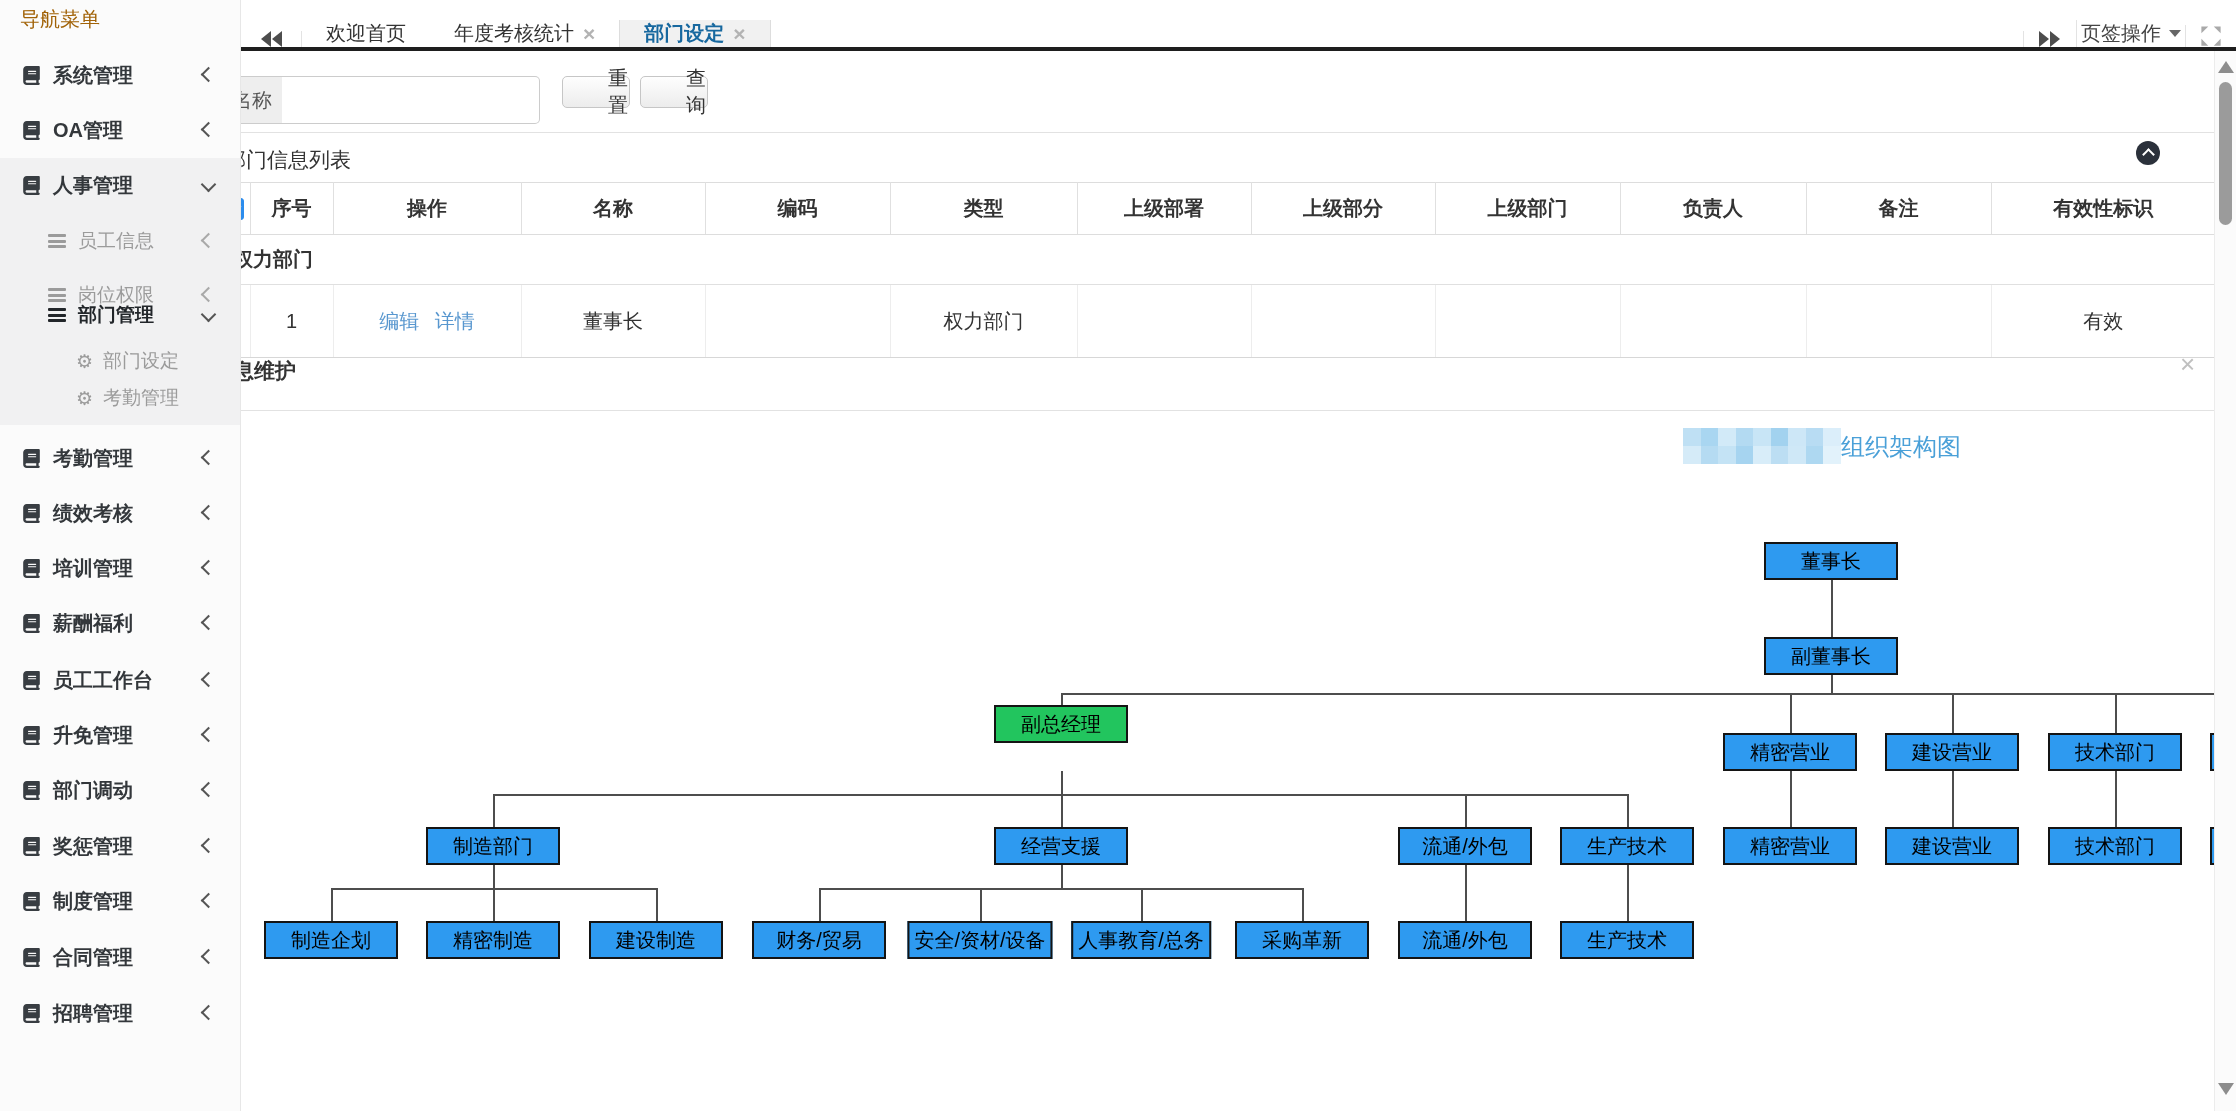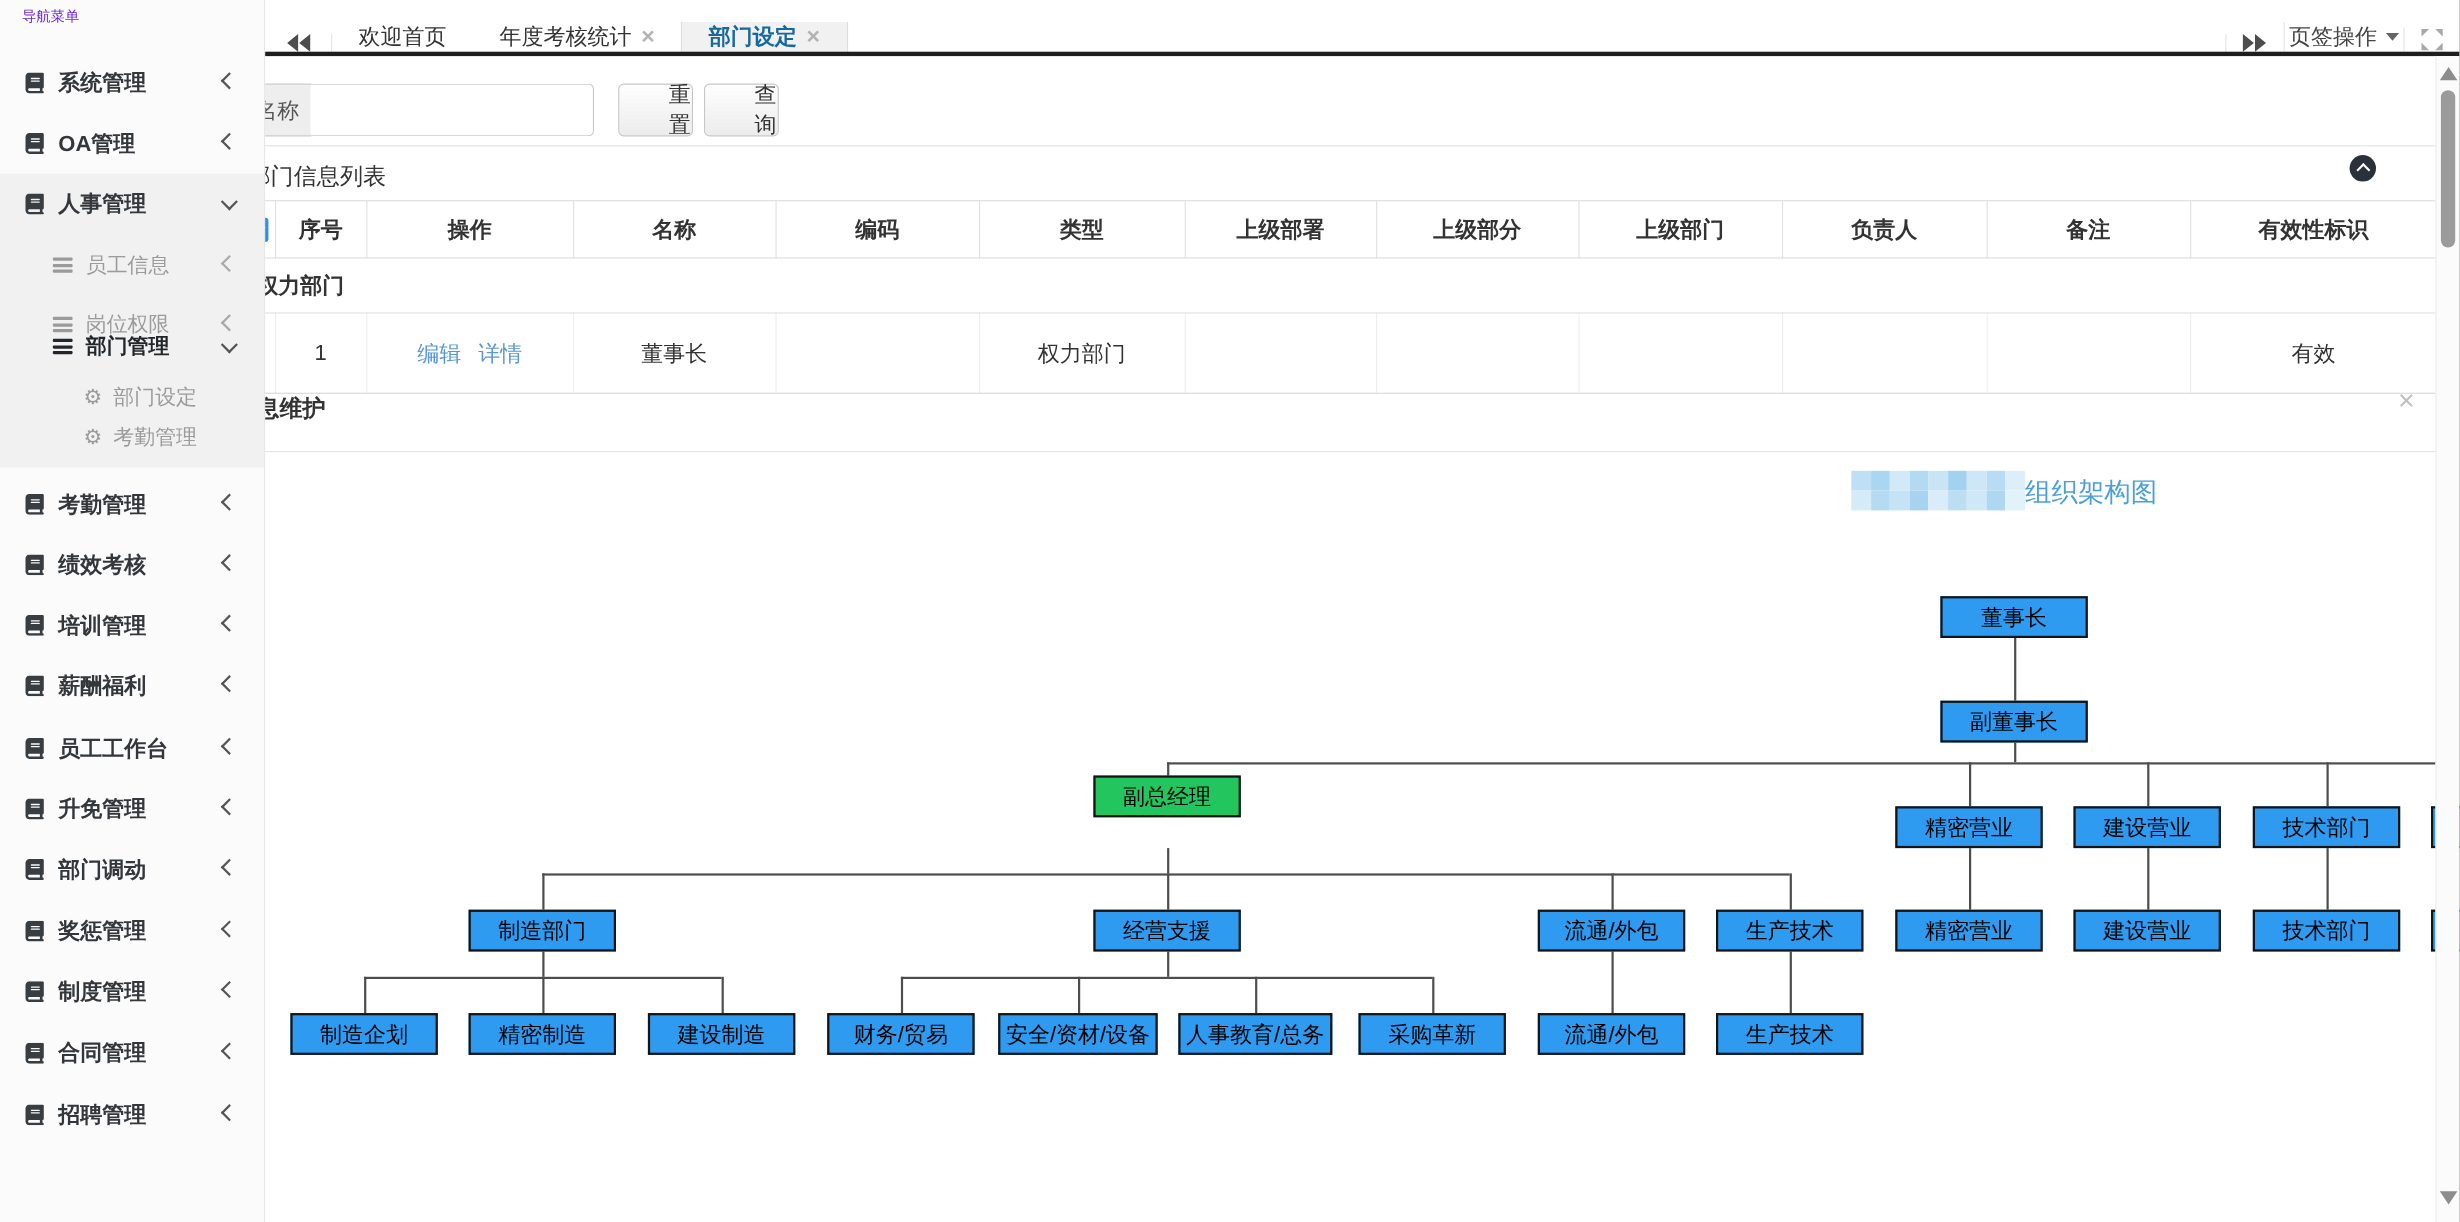--- a/index.html
+++ b/index.html
@@ -9,21 +9,21 @@
   .chev{display:inline-block;width:9px;height:9px;border-right:2px solid #a9a9a9;border-bottom:2px solid #a9a9a9;}
   .chev.left{transform:rotate(135deg);}
   .chev.down{transform:rotate(45deg);}
   .chev.dark{border-color:#555;}
   
   #sidebar{position:absolute;left:0;top:0;width:240px;height:1111px;background:#fbfbfb;border-right:1px solid #e7e7e7;z-index:50;}
   .srow{position:absolute;left:0;width:240px;height:38px;display:flex;align-items:center;box-sizing:border-box;cursor:pointer;}
   .srow .lbl{font-size:20px;}
   .srow .spacer{flex:1;}
   .srow .chevwrap{margin-right:26px;}
-  .nav-header{position:absolute;top:6px;left:20px;font-size:13px;color:#6d28d9;}
+  .nav-header{position:absolute;top:6px;left:20px;font-size:20px;color:#a16207;}
   .lv1{padding-left:22px;}
   .lv1 .lbl{color:#33373b;font-weight:600;margin-left:12px;}
   .bookicon{width:19px;height:19px;flex:0 0 19px;color:#383d42;}
   .lv2{padding-left:48px;}
   .lv2 .lbl{color:#9b9b9b;font-size:19px;margin-left:12px;}
   .lv2.active .lbl{color:#22262a;font-weight:700;}
   .barsicon{width:18px;height:14px;display:inline-flex;flex-direction:column;justify-content:space-between;}
   .barsicon i{display:block;height:3px;background:#9b9b9b;border-radius:1px;}
   .lv2.active .barsicon i{background:#22262a;}
   .lv3{padding-left:76px;}
@@ -47,21 +47,21 @@
   .dbltri{display:inline-flex;}
   .dbltri i{width:0;height:0;border-top:8px solid transparent;border-bottom:8px solid transparent;}
   .dbltri.left i{border-right:10px solid #4d4d4d;margin-left:1px;}
   .dbltri.right i{border-left:10px solid #4d4d4d;margin-right:1px;}
   
   #content{position:absolute;left:0;top:51px;width:2215px;height:1060px;background:#fff;z-index:1;}
   .hline{position:absolute;left:225px;width:1990px;height:0;border-top:1px solid #e2e2e2;}
   
   .addon{position:absolute;left:157px;top:25px;width:126px;height:48px;background:#eee;border:1px solid #ccc;border-radius:5px 0 0 5px;box-sizing:border-box;display:flex;align-items:center;justify-content:flex-end;padding-right:10px;font-size:20px;color:#555;}
   .search-input{position:absolute;left:282px;top:25px;width:258px;height:48px;border:1px solid #ccc;border-left:none;border-radius:0 5px 5px 0;box-sizing:border-box;font-size:20px;padding:0 10px;outline:none;}
-  .btn{position:absolute;top:25px;height:48px;background:linear-gradient(#fefefe,#ececec);border:1px solid #c6c6c6;border-radius:5px;font-size:20px;color:#333;box-sizing:border-box;display:flex;align-items:center;justify-content:center;cursor:pointer;padding-left:45px;}
+  .btn{position:absolute;top:25px;height:32px;background:linear-gradient(#fefefe,#ececec);border:1px solid #c6c6c6;border-radius:5px;font-size:20px;color:#333;box-sizing:border-box;display:flex;align-items:center;justify-content:center;cursor:pointer;padding-left:45px;}
   #btn-reset{left:562px;width:68px;}
   #btn-query{left:640px;width:68px;}
   .btn-group{position:absolute;left:1839px;top:25px;height:48px;display:flex;}
   .btn-group .gbtn{height:48px;background:linear-gradient(#fefefe,#ececec);border:1px solid #c6c6c6;font-size:20px;color:#333;box-sizing:border-box;display:flex;align-items:center;justify-content:center;padding:0 18px;margin-left:-1px;cursor:pointer;}
   .btn-group .gbtn:first-child{border-radius:5px 0 0 5px;margin-left:0;}
   .btn-group .gbtn:last-child{border-radius:0 5px 5px 0;}
   
   #panel-title{position:absolute;left:225px;top:95px;font-size:21px;color:#333;}
   #panel-collapse{position:absolute;left:2136px;top:90px;width:24px;height:24px;border-radius:50%;background:#2b313b;display:flex;align-items:center;justify-content:center;cursor:pointer;}
   #panel-collapse .chev{width:7px;height:7px;border-color:#fff;transform:rotate(-135deg);margin-top:3px;}

